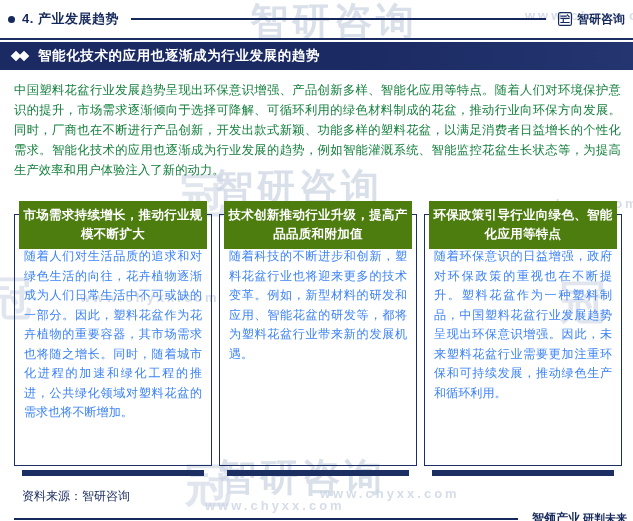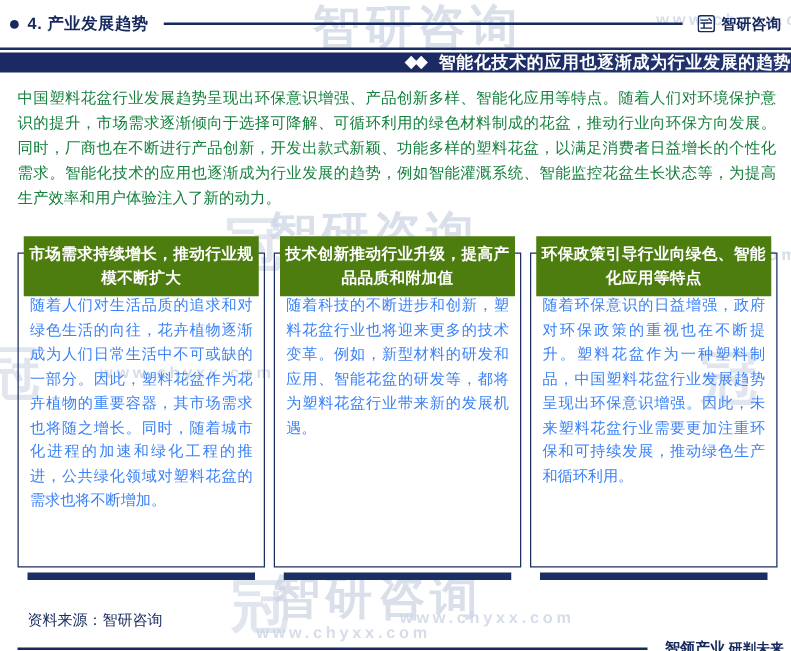--- a/index.html
+++ b/index.html
@@ -79,27 +79,26 @@
     font-size: 12px;
     font-weight: 700;
     color: #16295c;
     white-space: nowrap;
   }
 
   
   .section-bar {
     position: relative;
     z-index: 3;
-    height: 16px;
+    height: 28px;
     background: linear-gradient(90deg,#1b2a63 0%,#1b2a63 55%,#24356f 100%);
     display: flex;
     align-items: center;
     padding-left: 10px;
     margin-top: 2px;
-    justify-content: flex-end;
   }
   .diamond-icon { width: 20px; height: 14px; flex:0 0 auto; margin-right: 8px;}
   .section-title {
     font-size: 13.5px;
     font-weight: 700;
     color: #ffffff;
     letter-spacing: .6px;
     white-space: nowrap;
   }
 

